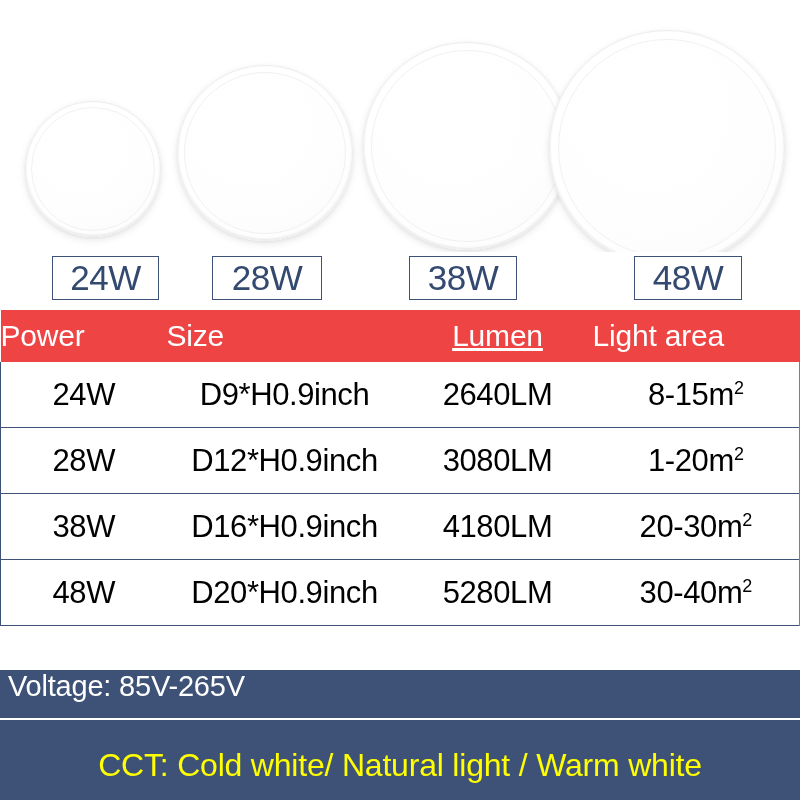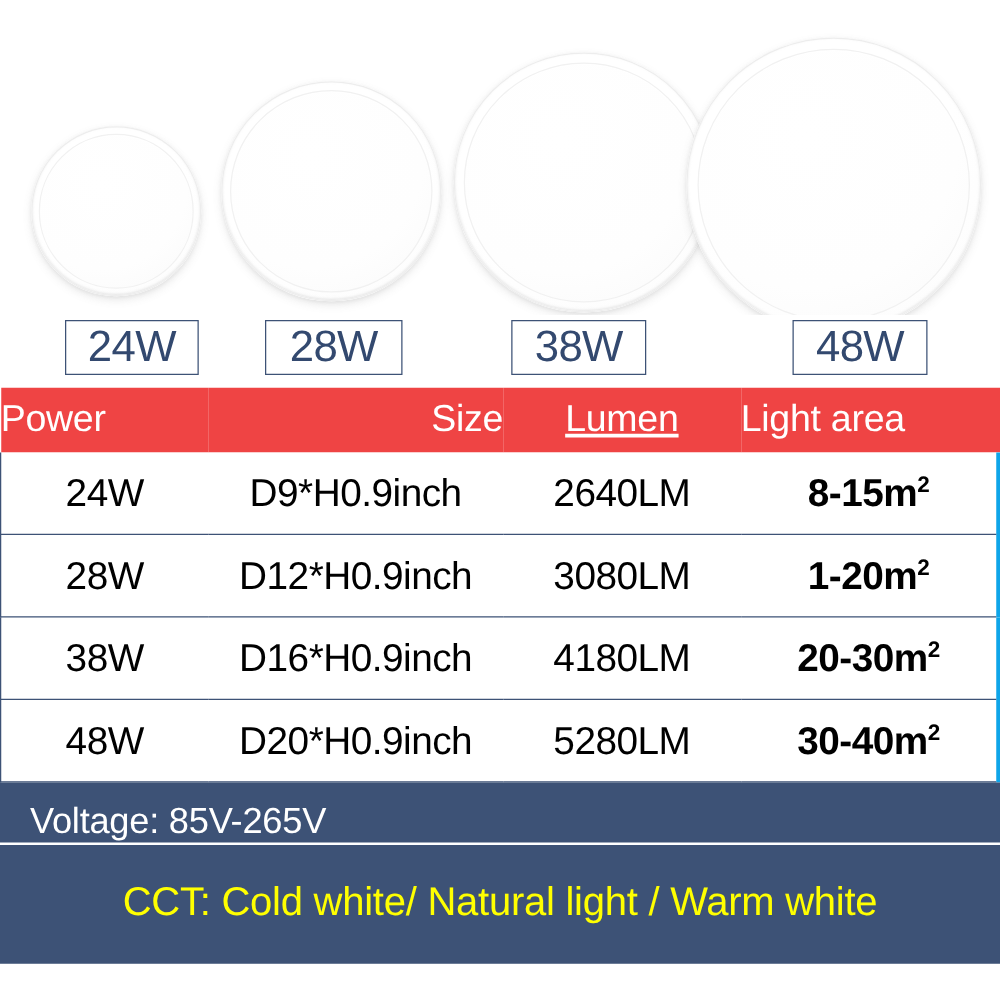--- a/index.html
+++ b/index.html
@@ -82,56 +82,57 @@
   .thead-row th {
     background: #ef4444;
     color: #ffffff;
     font-weight: normal;
     font-size: 30px;
     height: 52px;
     vertical-align: middle;
     letter-spacing: -0.2px;
   }
   .thead-row th.c-power  { text-align: left; padding-left: 22px; }
-  .thead-row th.c-size   { text-align: right; }
+  .thead-row th.c-size   { text-align: left; }
   .thead-row th.c-lumen  { text-align: center; text-decoration: underline; }
   .thead-row th.c-area   { text-align: left; }
 
   .data-row td {
     height: 65px;
     font-size: 31px;
     color: #000000;
     text-align: center;
     vertical-align: middle;
     border-bottom: 1px solid #3d5276;
     background: #ffffff;
     letter-spacing: -0.4px;
   }
   .data-row:first-of-type td { border-top: 0; }
   .data-row td.c-power { border-left: 1px solid #3d5276; }
-  .data-row td.c-area  { border-right: 7px solid #0ea5e9; font-weight: bold; }
+  .data-row td.c-area  { border-right: 3px solid #0ea5e9; }
   .data-row td sup {
     font-size: 0.58em;
     vertical-align: super;
     line-height: 0;
   }
 
   
   #voltage-band {
     width: 800px;
     height: 50px;
     background: #3d5276;
     color: #ffffff;
     font-size: 29px;
     display: flex;
-    align-items: flex-end;
+    align-items: flex-start;
     box-sizing: border-box;
-    padding-left: 24px;
+    padding-left: 8px;
     border-bottom: 2px solid #ffffff;
     letter-spacing: -0.2px;
+    margin-top: 44px;
   }
   #voltage-band .voltage-text { flex: 0 0 auto; }
   #voltage-band .colour-text  { margin-left: 92px; }
 
   #cct-band {
     width: 800px;
     height: 95px;
     background: #3d5276;
     color: #ffff00;
     font-size: 32px;

